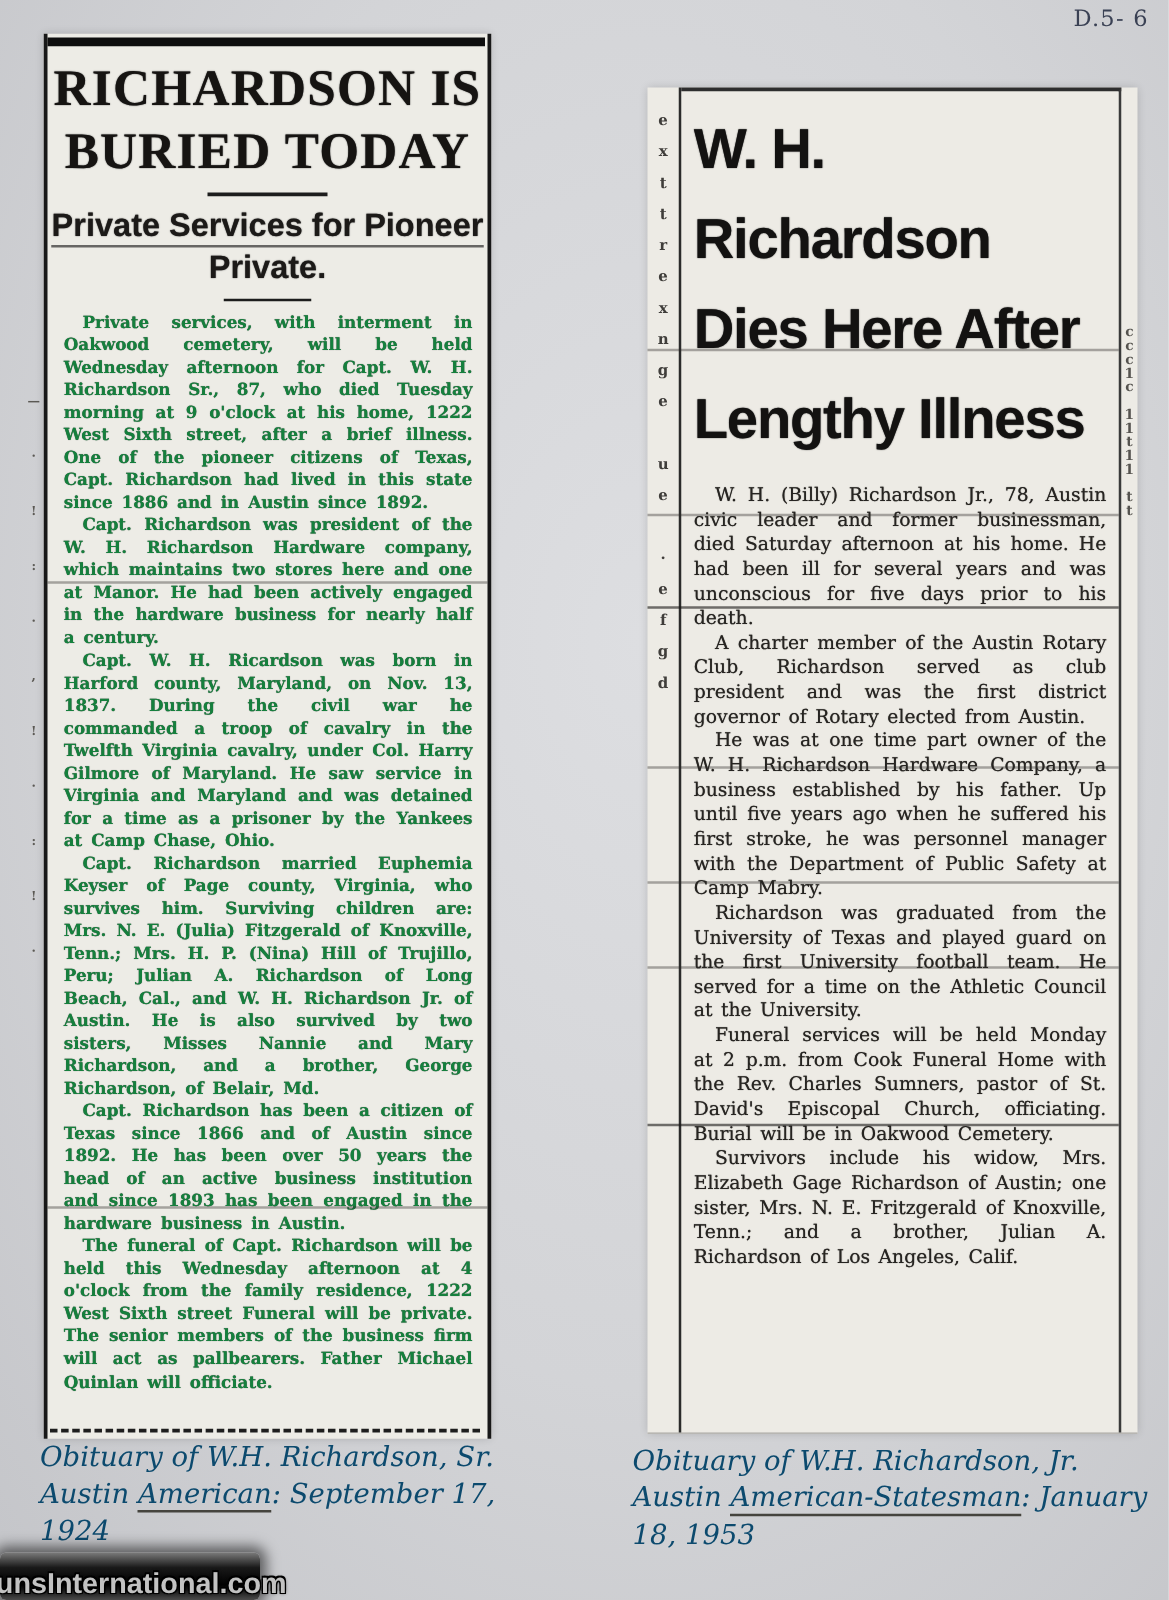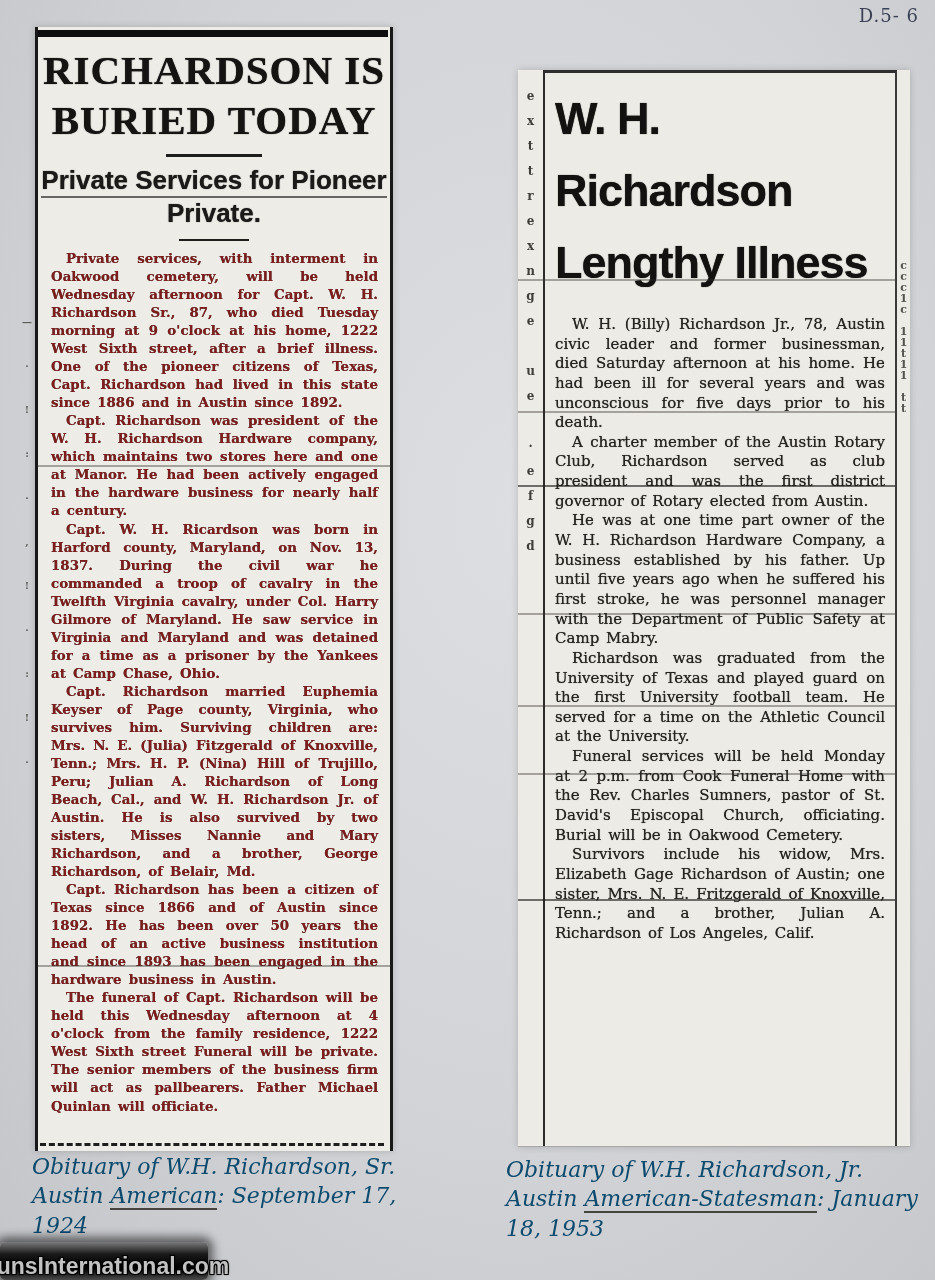--- a/index.html
+++ b/index.html
@@ -15,21 +15,21 @@
   .hl-left{font-family:"Liberation Serif",serif;font-weight:bold;color:#161412;
            text-align:center;font-size:41px;line-height:1.22;margin-top:8px;
            letter-spacing:1px;text-shadow:0 0 1px #222;}
   .hl-left span{display:block;}
   .divider{width:96px;height:3px;background:#1d1d1d;margin:9px auto 7px auto;}
   .subhead{font-family:"Liberation Sans",sans-serif;font-weight:bold;color:#1c1a18;
            text-align:center;font-size:26px;line-height:1.25;text-shadow:0 0 1px #333;}
   .subhead .u{border-bottom:2px solid rgba(30,30,30,.65);padding-bottom:1px;}
   .divider.small{width:70px;height:2px;margin:10px auto 4px auto;}
   .np-body{padding:4px 12px 0 13px;font-size:13.4px;line-height:1.345;
-           text-align:justify;font-weight:bold;color:#7f1d1d;
+           text-align:justify;font-weight:bold;color:#15803d;
            text-shadow:0 0 .6px rgba(20,20,20,.75);word-spacing:2.5px;}
   .np-body p{margin:0;text-indent:15px;}
   .dash-bottom{position:absolute;bottom:5px;left:2px;right:6px;
                border-top:3px dashed #1e1e1e;}
 
   
   .clip-right{left:518px;top:70px;width:392px;height:1076px;background:#edebe5;
               box-shadow:0 0 7px rgba(0,0,0,.18);position:absolute;display:flex;
               border-bottom:1px solid #a9a8a4;}
   .strip{width:25px;border-right:2px solid #2b2b2b;font-size:12px;color:#3f3d3a;
@@ -141,20 +141,21 @@
 
 ·
 e
 f
 g
 d</div>
 
   <div class="rmain">
     <div class="hl-right">
       <span>W. H. Richardson</span>
+      <span>Dies Here After</span>
       <span>Lengthy Illness</span>
     </div>
 
     <div class="rbody">
       <p>W. H. (Billy) Richardson Jr., 78, Austin civic leader and former businessman, died Saturday afternoon at his home. He had been ill for several years and was unconscious for five days prior to his death.</p>
       <p>A charter member of the Austin Rotary Club, Richardson served as club president and was the first district governor of Rotary elected from Austin.</p>
       <p>He was at one time part owner of the W. H. Richardson Hardware Company, a business established by his father. Up until five years ago when he suffered his first stroke, he was personnel manager with the Department of Public Safety at Camp Mabry.</p>
       <p>Richardson was graduated from the University of Texas and played guard on the first University football team. He served for a time on the Athletic Council at the University.</p>
       <p>Funeral services will be held Monday at 2 p.m. from Cook Funeral Home with the Rev. Charles Sumners, pastor of St. David's Episcopal Church, officiating. Burial will be in Oakwood Cemetery.</p>
       <p>Survivors include his widow, Mrs. Elizabeth Gage Richardson of Austin; one sister, Mrs. N. E. Fritzgerald of Knoxville, Tenn.; and a brother, Julian A. Richardson of Los Angeles, Calif.</p>

